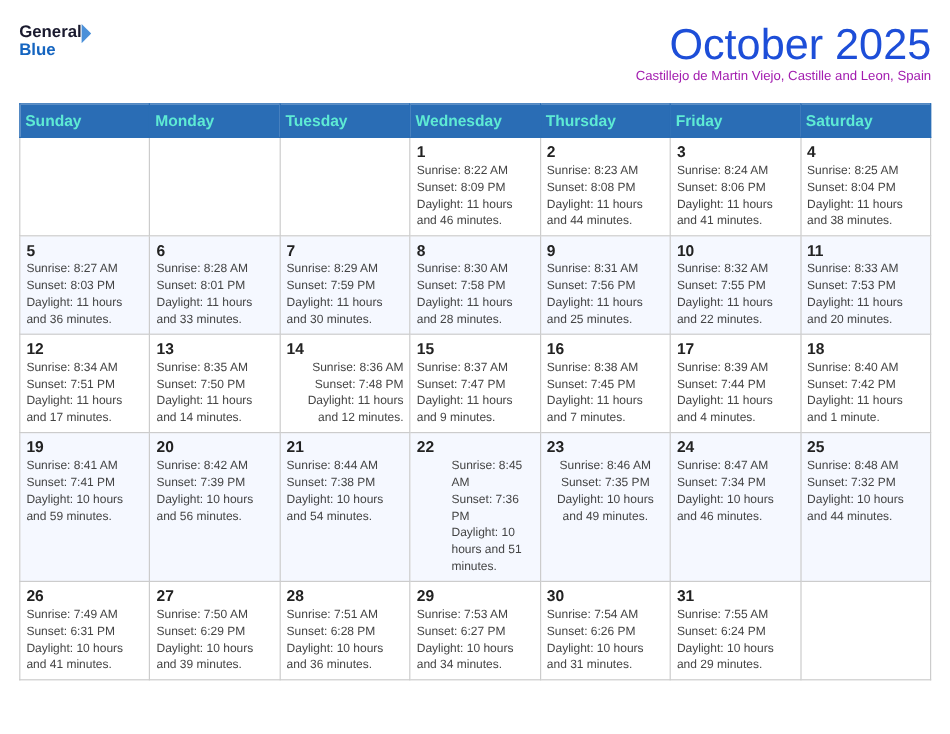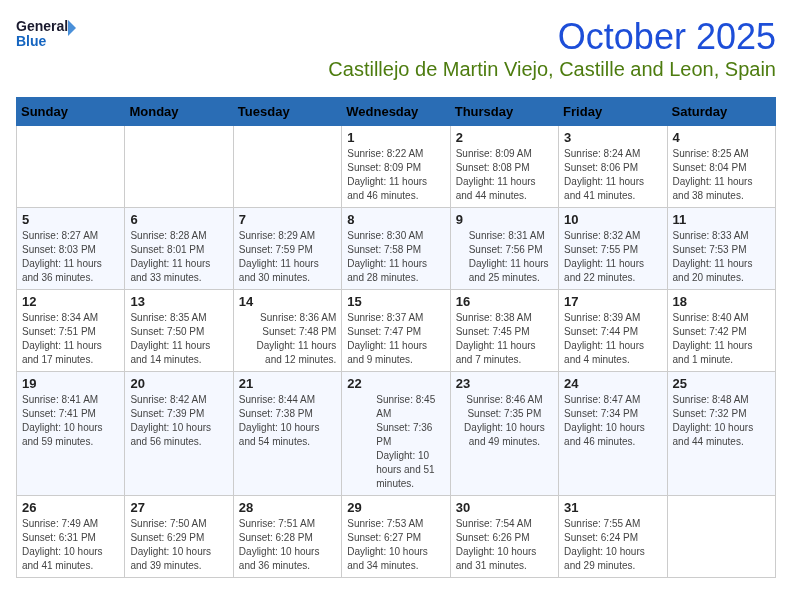--- a/index.html
+++ b/index.html
@@ -23,32 +23,32 @@
     }
     .title-area {
       text-align: right;
     }
     .month-title {
       font-size: 36px;
       font-weight: 300;
       color: #1d4ed8;
     }
     .subtitle {
-      font-size: 20px;
-      color: #4d7c0f;
+      font-size: 11px;
+      color: #a21caf;
       font-weight: normal;
     }
     .calendar {
       width: 100%;
       border-collapse: collapse;
       border: 1px solid #ccc;
     }
     .calendar th {
       background-color: #2a6db5;
-      color: #000000;
+      color: #5eead4;
       font-size: 13px;
       font-weight: bold;
       padding: 6px 4px;
       text-align: left;
       border: 1px solid #2a6db5;
     }
     .calendar td {
       border: 1px solid #ccc;
       vertical-align: top;
       padding: 4px 5px;
@@ -114,21 +114,21 @@
         <td class="empty-cell"></td>
         <td class="empty-cell"></td>
         <td>
           <span class="day-number">1</span>
           <div class="day-info" style="white-space: pre-line;">Sunrise: 8:22 AM
 Sunset: 8:09 PM
 Daylight: 11 hours and 46 minutes.</div>
         </td>
         <td>
           <span class="day-number">2</span>
-          <div class="day-info" style="white-space: pre-line;">Sunrise: 8:09 AM
+          <div class="day-info" style="white-space: pre-line;">Sunrise: 8:23 AM
 Sunset: 8:08 PM
 Daylight: 11 hours and 44 minutes.</div>
         </td>
         <td>
           <span class="day-number">3</span>
           <div class="day-info" style="white-space: pre-line;">Sunrise: 8:24 AM
 Sunset: 8:06 PM
 Daylight: 11 hours and 41 minutes.</div>
         </td>
         <td>
@@ -158,21 +158,21 @@
 Daylight: 11 hours and 30 minutes.</div>
         </td>
         <td>
           <span class="day-number">8</span>
           <div class="day-info" style="white-space: pre-line;">Sunrise: 8:30 AM
 Sunset: 7:58 PM
 Daylight: 11 hours and 28 minutes.</div>
         </td>
         <td>
           <span class="day-number">9</span>
-          <div class="day-info" style="white-space: pre-line; margin-left: 13px;">Sunrise: 8:31 AM
+          <div class="day-info" style="white-space: pre-line;">Sunrise: 8:31 AM
 Sunset: 7:56 PM
 Daylight: 11 hours and 25 minutes.</div>
         </td>
         <td>
           <span class="day-number">10</span>
           <div class="day-info" style="white-space: pre-line;">Sunrise: 8:32 AM
 Sunset: 7:55 PM
 Daylight: 11 hours and 22 minutes.</div>
         </td>
         <td>

